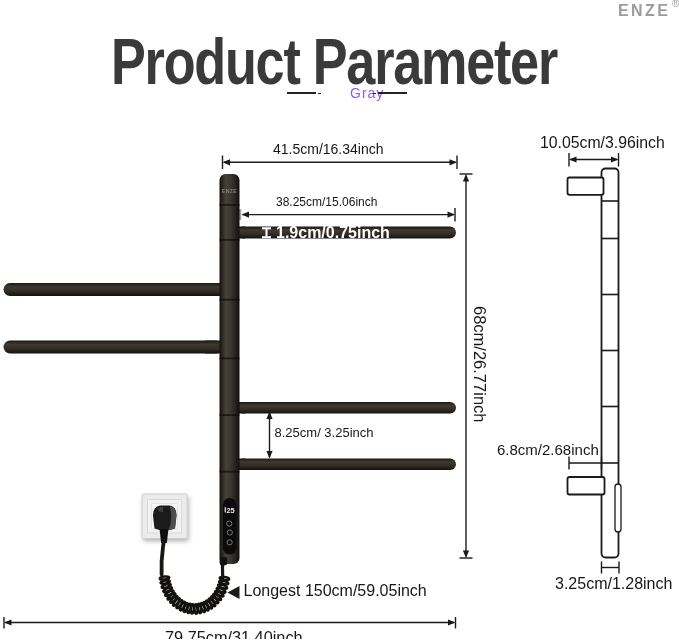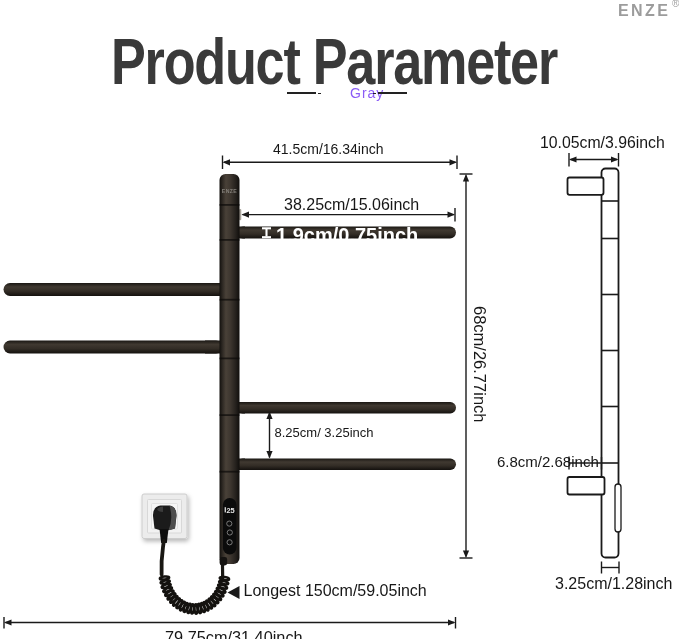--- a/index.html
+++ b/index.html
@@ -181,23 +181,23 @@
 <line x1="569" y1="456.5" x2="569" y2="469.5"></line>
 <line x1="569" y1="463" x2="602" y2="463"></line>
 <line x1="601.5" y1="457" x2="601.5" y2="469.5"></line>
 <line x1="601.5" y1="561.5" x2="601.5" y2="573.5"></line>
 <line x1="619" y1="561.5" x2="619" y2="573.5"></line>
 <line x1="601.5" y1="567.5" x2="619" y2="567.5"></line>
 </g>
 </svg>
 
 <div class="t" style="left:273px;top:140.5px;font-size:14px;">41.5cm/16.34inch</div>
-<div class="t" style="left:284px;top:195.5px;font-size:16px;">38.25cm/15.06inch</div>
-<div class="t" style="left:276px;top:224px;color:#fff;font-weight:bold;font-size:20px;">1.9cm/0.75inch</div>
+<div class="t" style="left:276px;top:195.5px;font-size:12px;">38.25cm/15.06inch</div>
+<div class="t" style="left:276px;top:224px;color:#fff;font-weight:bold;font-size:16px;">1.9cm/0.75inch</div>
 <div class="t" style="left:489px;top:306px;transform:rotate(90deg);transform-origin:0 0;font-size:16.5px;">68cm/26.77inch</div>
 <div class="t" style="left:274.5px;top:426px;font-size:13px;">8.25cm/ 3.25inch</div>
 <div class="t" style="left:243.5px;top:581.5px;font-size:16px;">Longest 150cm/59.05inch</div>
 <div class="t" style="left:165px;top:628px;font-size:16.3px;">79.75cm/31.40inch</div>
 <div class="t" style="left:540px;top:134px;font-size:15.8px;text-align:right;">10.05cm/3.96inch</div>
-<div class="t" style="left:497px;top:441px;font-size:15px;margin-top:12px;">6.8cm/2.68inch</div>
+<div class="t" style="left:497px;top:441px;font-size:15px;">6.8cm/2.68inch</div>
 <div class="t" style="left:555px;top:574.5px;font-size:16px;text-align:right;">3.25cm/1.28inch</div>
 
 </div>
 
 </body></html>

